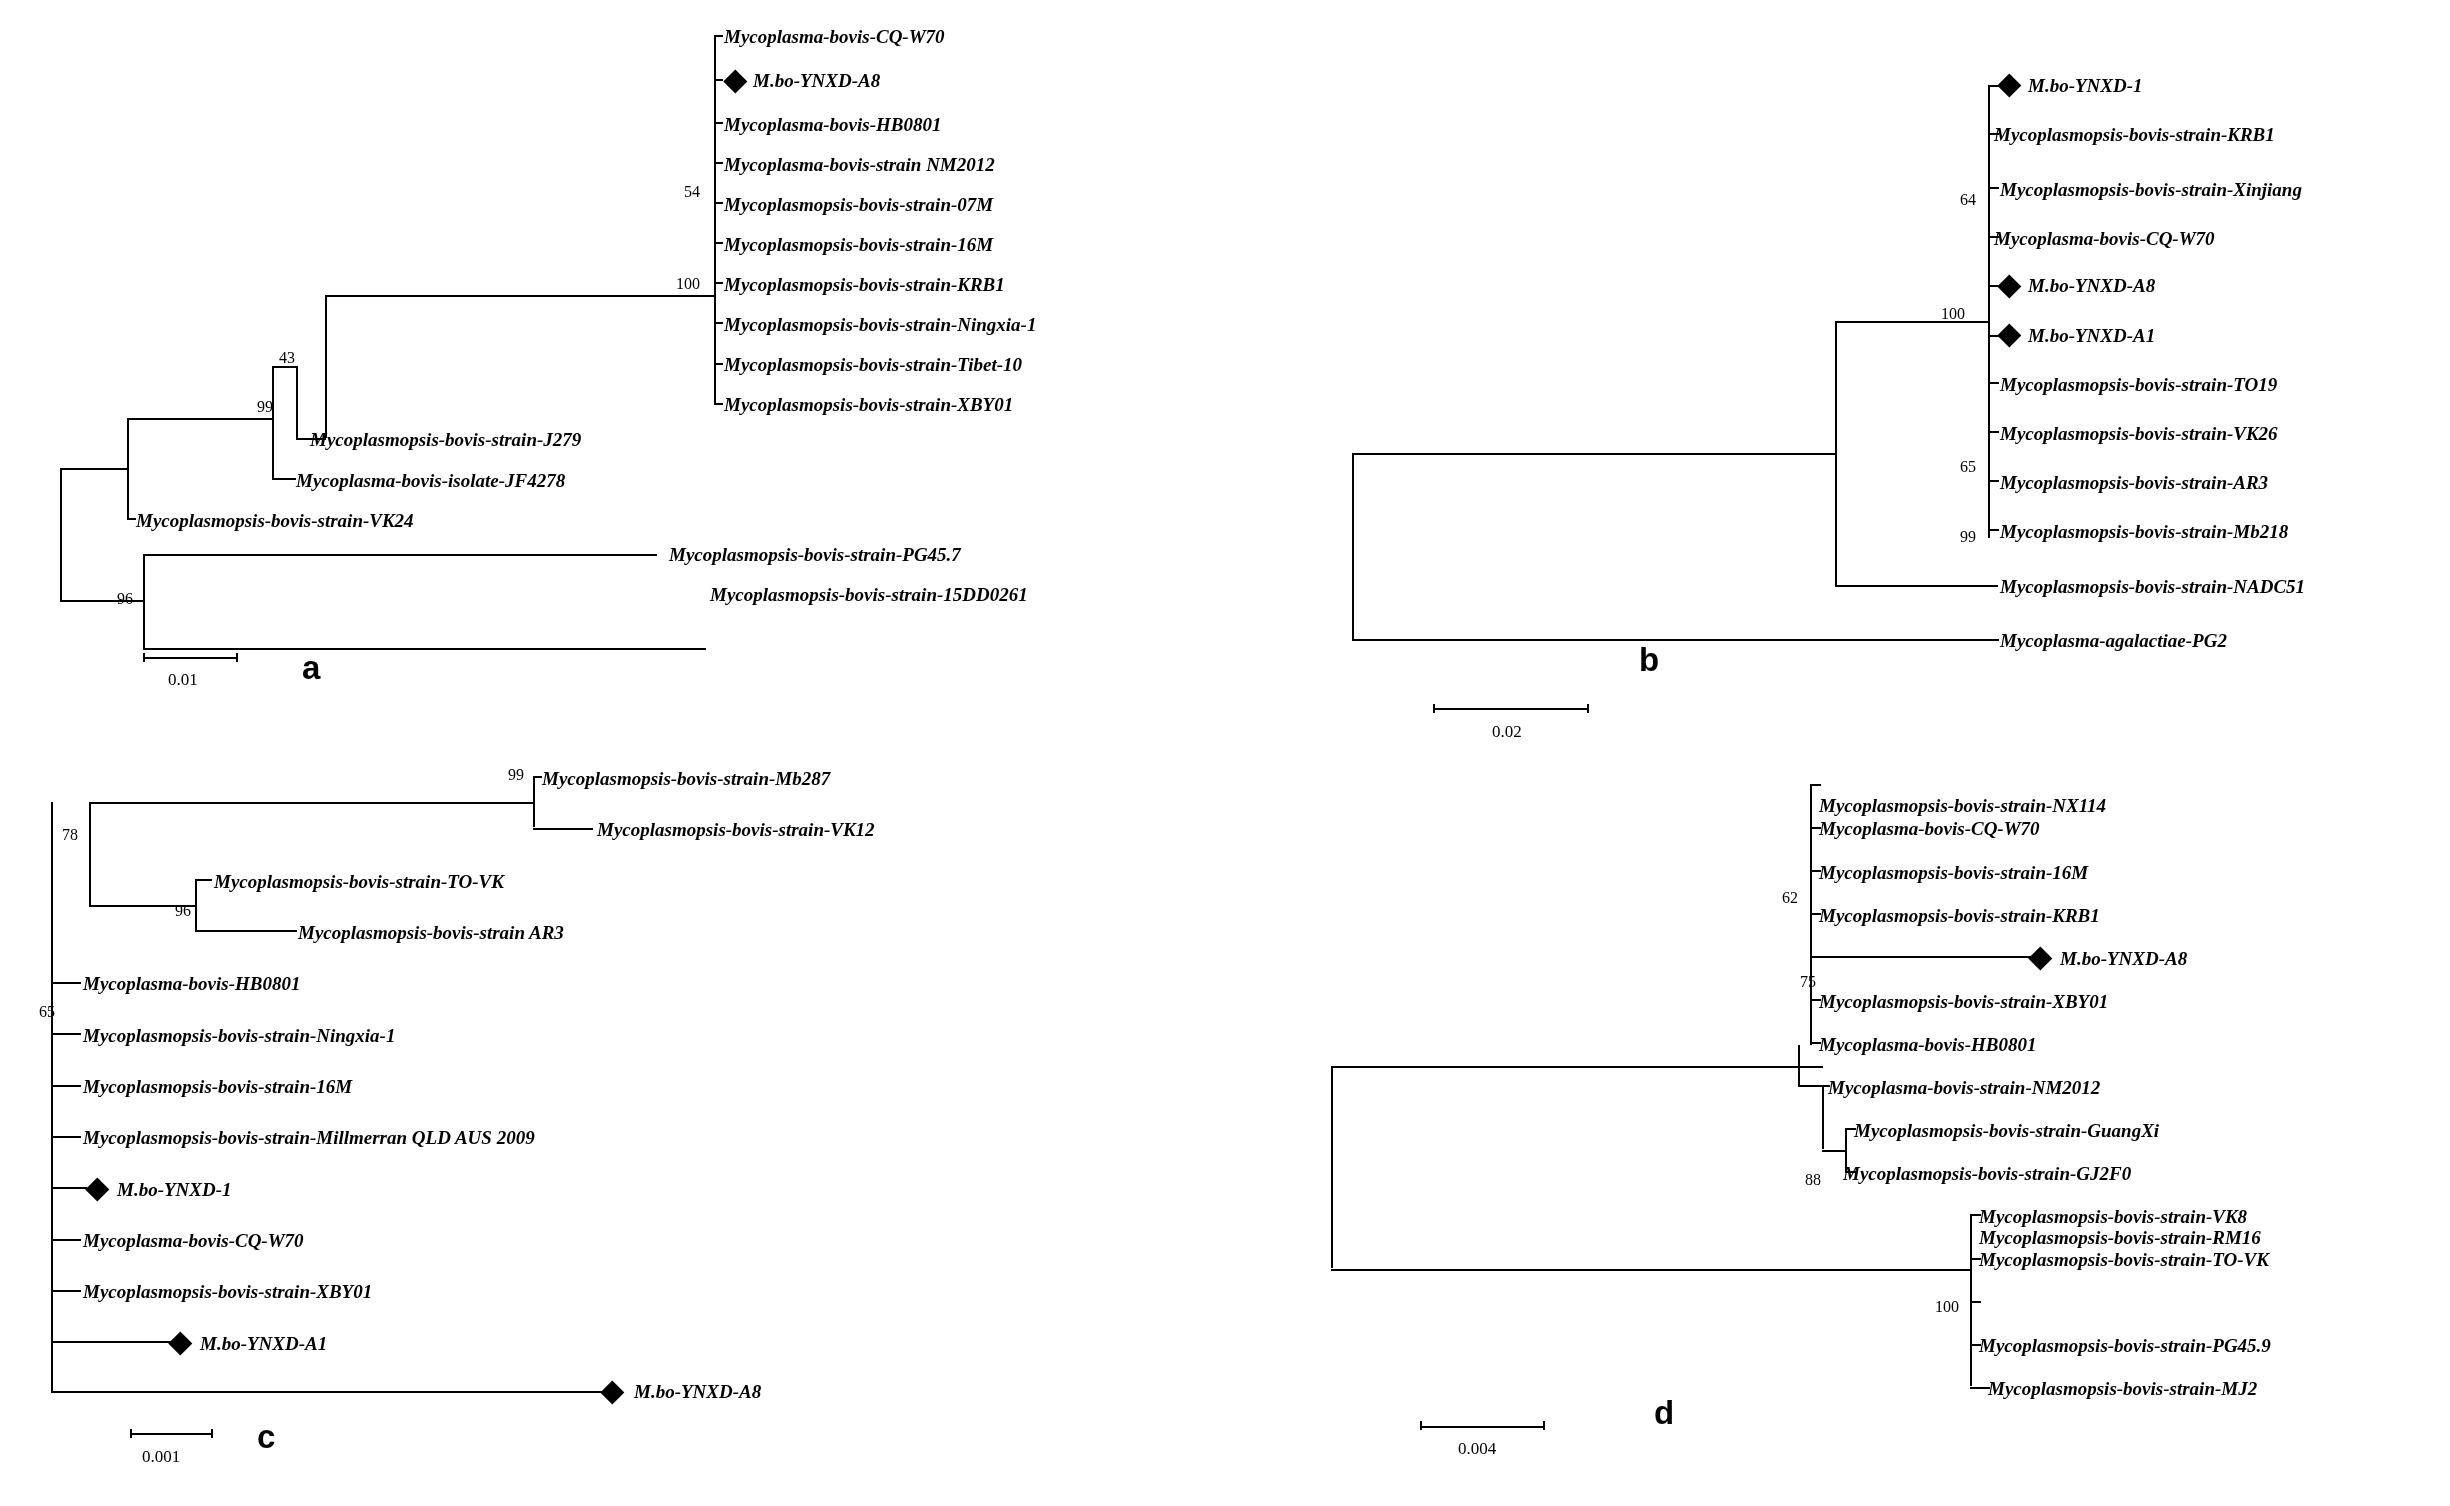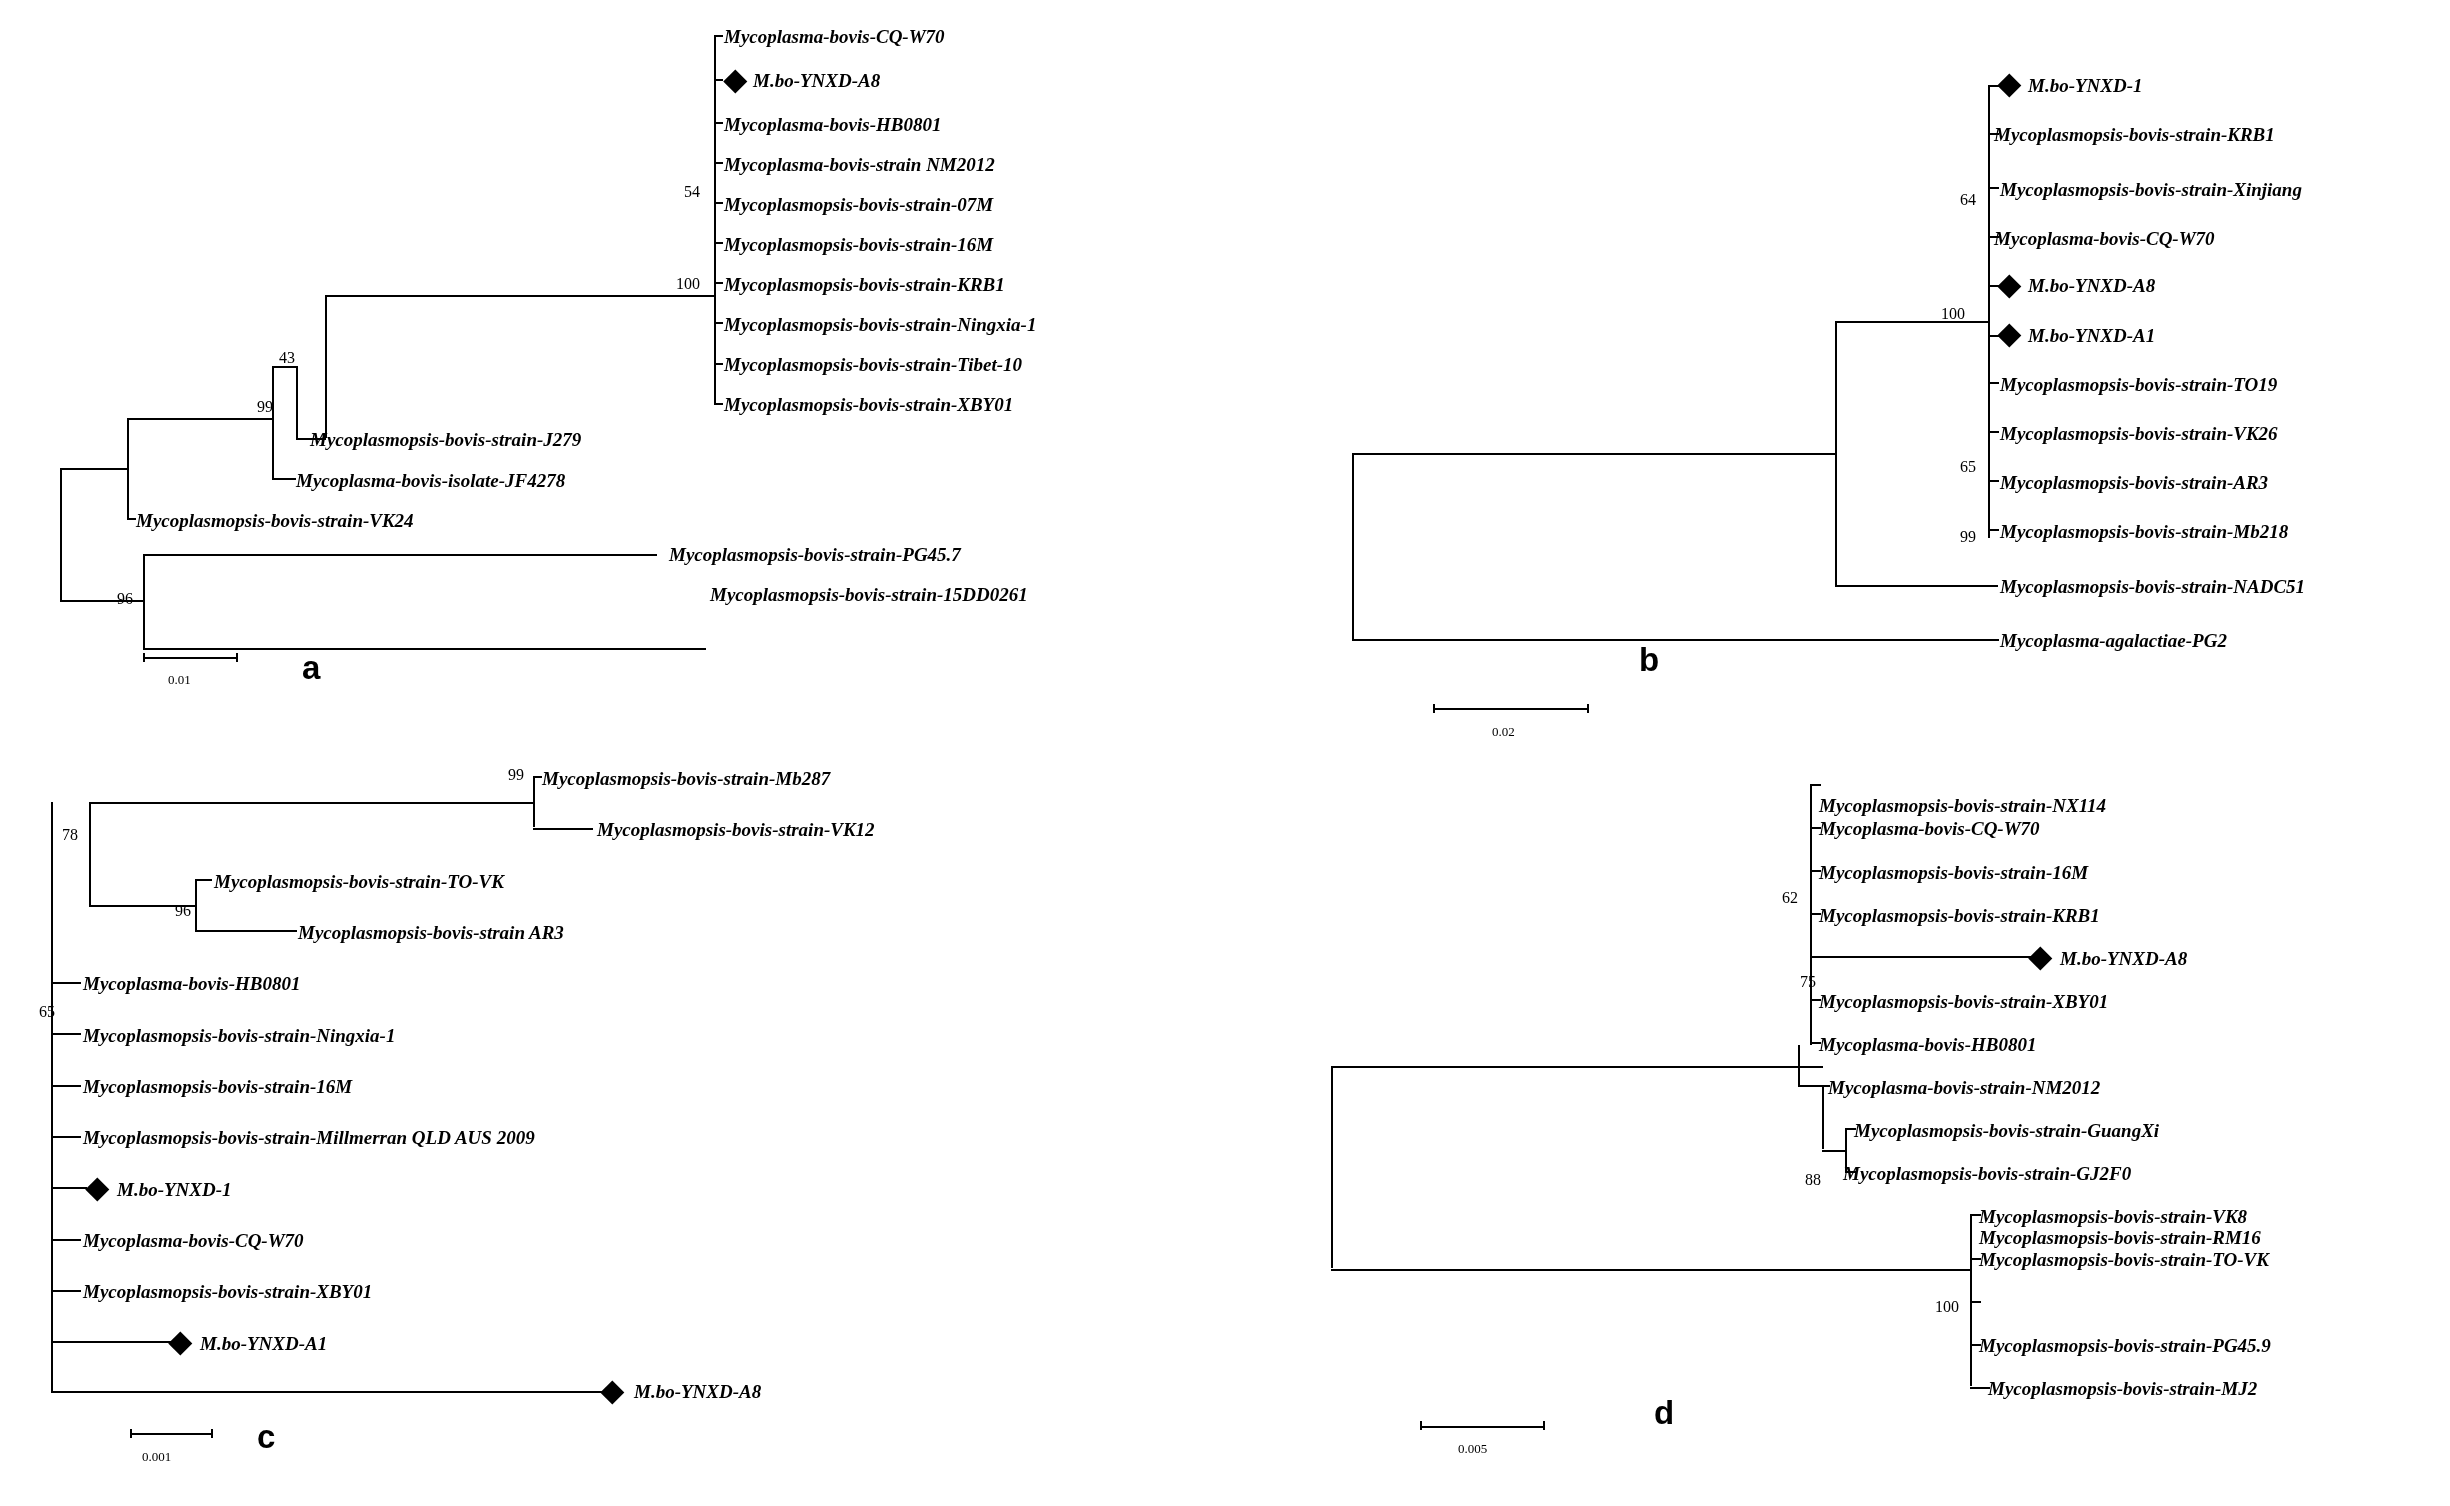--- a/index.html
+++ b/index.html
@@ -6,21 +6,21 @@
   body{width:2450px;height:1507px;position:relative;font-family:"Liberation Serif",serif;color:#000;}
   .panel{position:absolute;}
   .taxon{position:absolute;white-space:nowrap;font-style:italic;font-weight:bold;font-size:19px;line-height:19px;}
   .boot{position:absolute;white-space:nowrap;font-size:16px;line-height:16px;font-style:normal;font-weight:normal;}
   .hline{position:absolute;background:#000;height:1.5px;}
   .vline{position:absolute;background:#000;width:1.5px;}
   .diamond{position:absolute;width:16.6px;height:16.6px;background:#000;transform:rotate(45deg);}
   .panel-label{position:absolute;font-family:"Liberation Sans",sans-serif;font-weight:bold;font-size:33px;line-height:33px;font-style:normal;}
   .scale-bar{position:absolute;height:1.5px;background:#000;}
   .scale-tick{position:absolute;width:1.5px;height:9px;background:#000;}
-  .scale-text{position:absolute;font-size:13px;line-height:15px;font-family:"Liberation Serif",serif;}
+  .scale-text{position:absolute;font-size:17px;line-height:15px;font-family:"Liberation Serif",serif;}
 </style>
 </head>
 <body>
 
 <div class="panel">
 
   <div class="taxon" style="left:724px; top:27px;">Mycoplasma-bovis-CQ-W70</div>
   <div class="diamond" style="left:727px; top:73px;"></div>
   <div class="taxon" style="left:753px; top:71px;">M.bo-YNXD-A8</div>
   <div class="taxon" style="left:724px; top:115px;">Mycoplasma-bovis-HB0801</div>
@@ -238,16 +238,16 @@
   <div class="hline" style="left:1970px; top:1344px; width:10.6px;"></div>
   <div class="hline" style="left:1970px; top:1387px; width:19.6px;"></div>
 
   <div class="hline" style="left:1331px; top:1066px; width:492px;"></div>
   <div class="vline" style="left:1331px; top:1066px; height:202px;"></div>
   <div class="hline" style="left:1331px; top:1269px; width:640px;"></div>
 
   <div class="scale-bar" style="left:1420px; top:1426px; width:125px;"></div>
   <div class="scale-tick" style="left:1420px; top:1421px;"></div>
   <div class="scale-tick" style="left:1543px; top:1421px;"></div>
-  <div class="scale-text" style="left:1458px; top:1441px;">0.005</div>
+  <div class="scale-text" style="left:1458px; top:1441px;">0.004</div>
   <div class="panel-label" style="left:1654px; top:1396px;">d</div>
 </div>
 
 
 </body></html>

